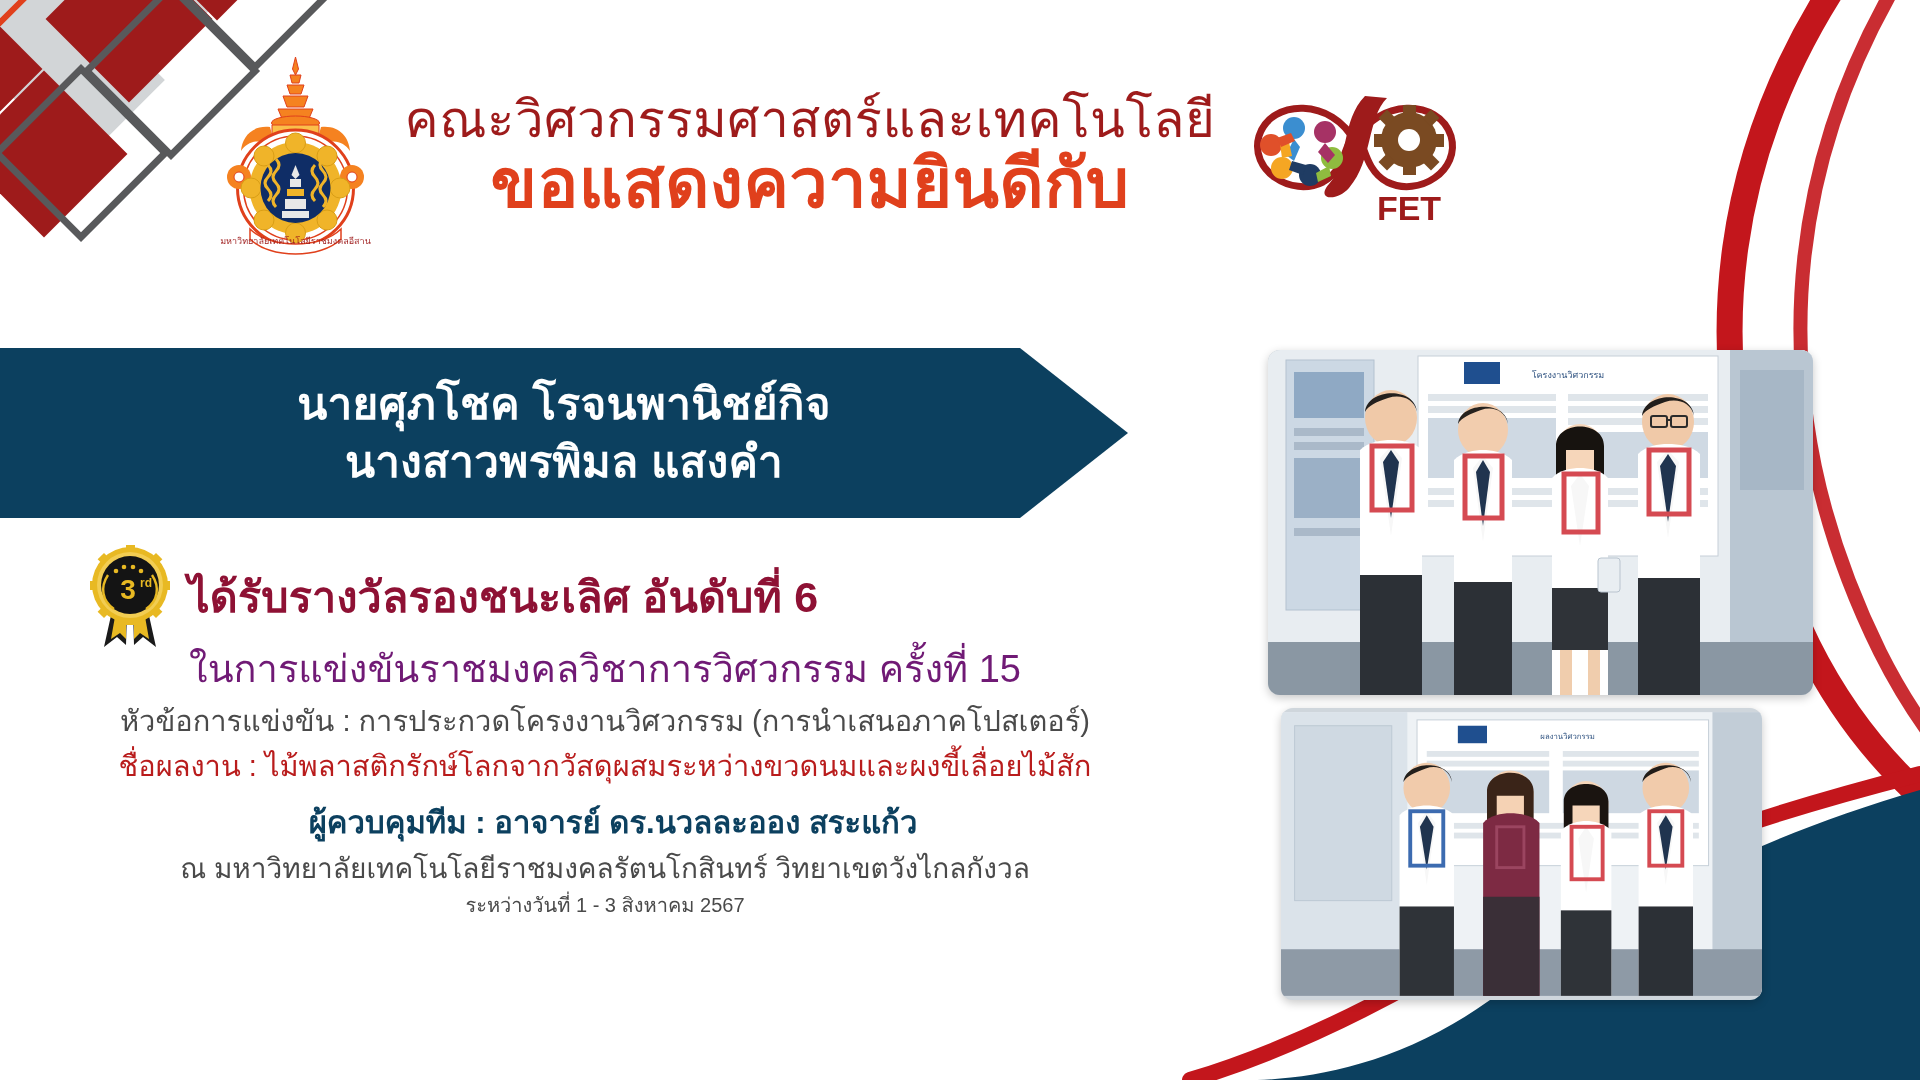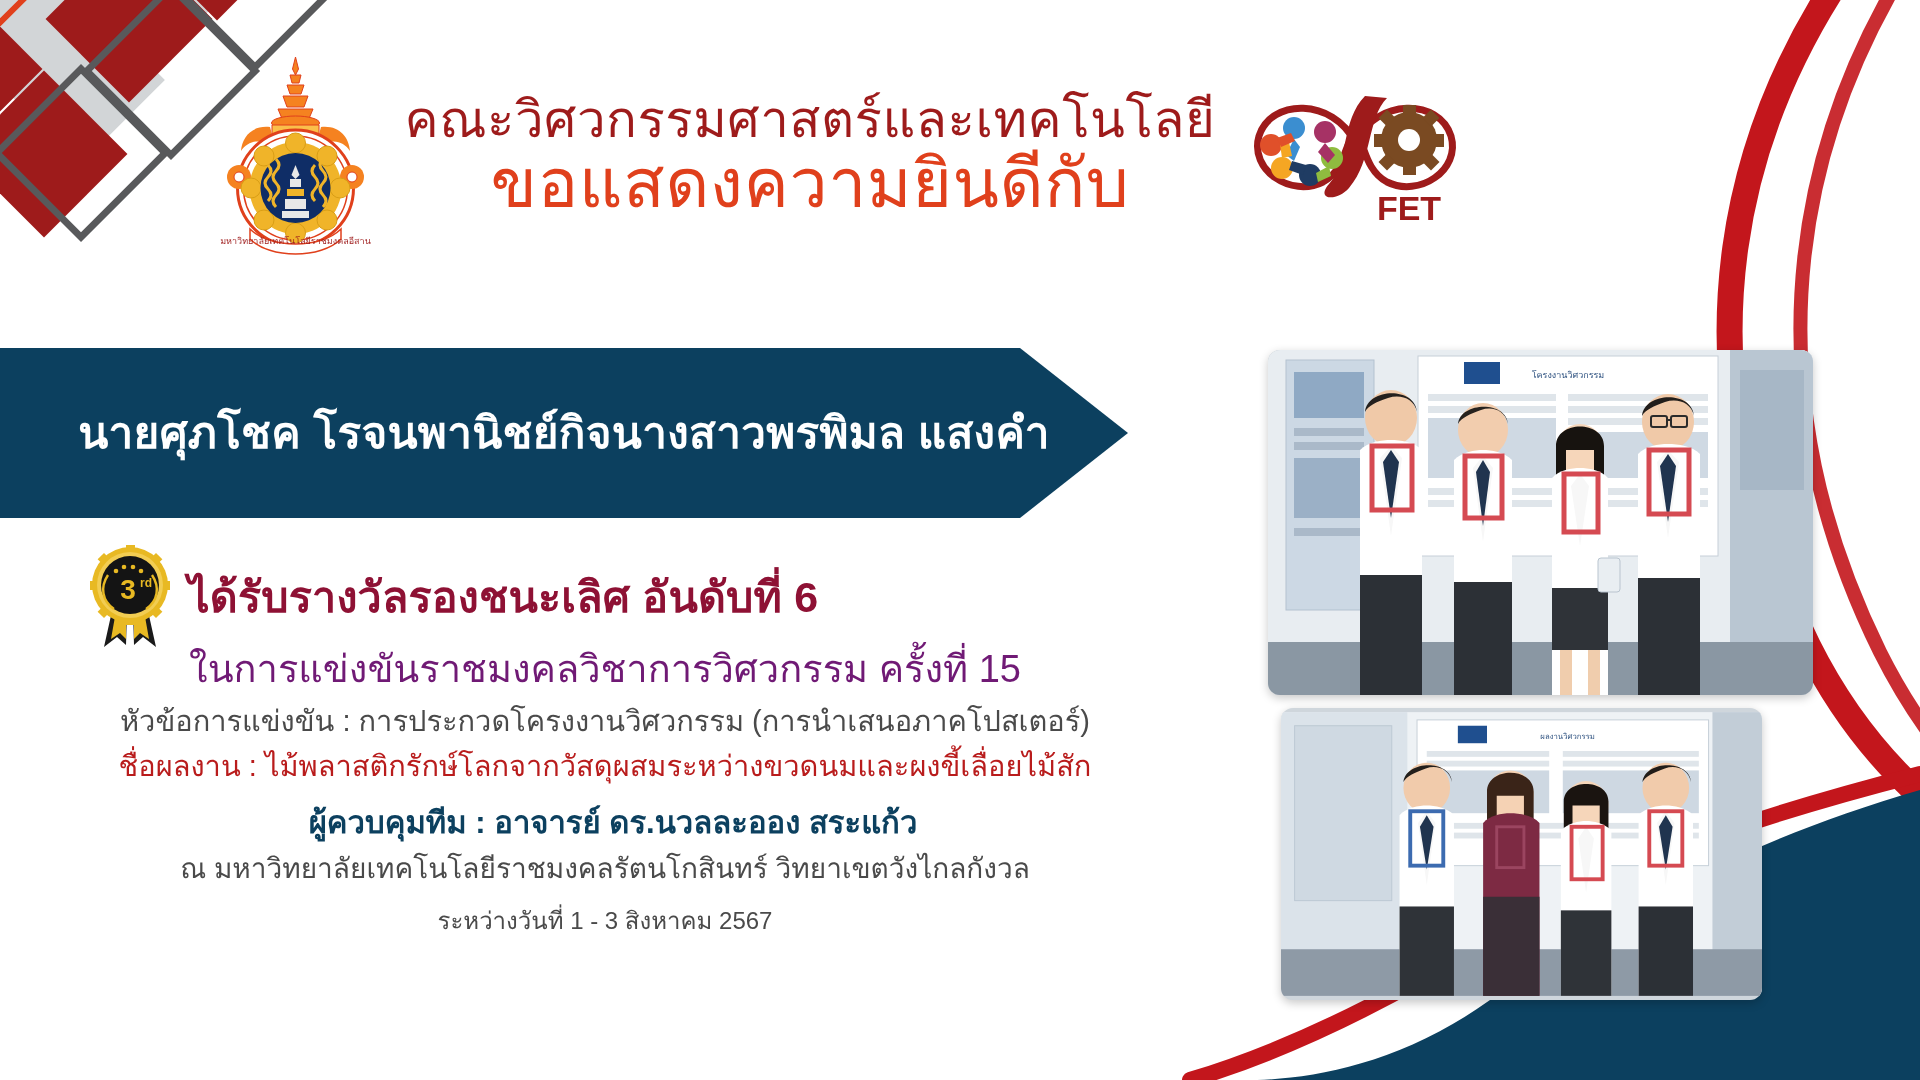--- a/index.html
+++ b/index.html
@@ -24,46 +24,46 @@
 
   
   .wave { position:absolute; right:0; bottom:0; width:1330px; height:330px; pointer-events:none; }
 
   
   .header { position:absolute; left:0; top:40px; width:1680px; height:230px;
             display:flex; align-items:center; justify-content:center; gap:22px; }
   .emblem { width:175px; height:205px; flex:0 0 auto; }
   .head-text { text-align:center; line-height:1.0; }
   .head-line1 { font-size:51px; font-weight:normal; color:#9e1b1b; letter-spacing:.5px; white-space:nowrap; }
-  .head-line2 { font-size:68px; font-weight:normal; color:#e0401c; letter-spacing:.5px; white-space:nowrap; margin-top:4px; }
+  .head-line2 { font-size:68px; font-weight:bold; color:#e0401c; letter-spacing:.5px; white-space:nowrap; margin-top:4px; }
   .fet-logo { width:235px; height:150px; flex:0 0 auto; position:relative; }
 
   
   .name-banner {
     position:absolute; left:0; top:348px; width:1128px; height:170px;
     background:#0c405f;
     clip-path:polygon(0 0, 1020px 0, 1128px 85px, 1020px 170px, 0 170px);
-    display:flex; flex-direction:row; align-items:center; justify-content:center;
+    display:flex; flex-direction:column; align-items:center; justify-content:center;
   }
   .name-banner .nm { color:#ffffff; font-size:44px; font-weight:bold; line-height:1.32; letter-spacing:.3px; }
 
   
   .award-row { position:absolute; left:86px; top:545px; width:920px; display:flex; align-items:center; gap:14px; }
   .medal { width:88px; height:104px; flex:0 0 auto; }
   .award-text { font-size:43px; font-weight:bold; color:#8e1134; letter-spacing:.2px; white-space:nowrap; }
 
   
   .details { position:absolute; left:0; top:640px; width:1210px; text-align:center; color:#4a4a4a; }
   .d-line { line-height:1.55; }
   .d-comp   { font-size:38px; color:#701a75; }
   .d-topic  { font-size:29px; color:#4a4a4a; }
   .d-work   { font-size:29px; color:#b91c1c; }
   .d-advisor{ font-size:31px; color:#0c405f; font-weight:bold; margin-top:10px;margin-left:16px; }
   .d-venue  { font-size:28px; color:#4a4a4a; }
-  .d-date   { font-size:24px; color:#4a4a4a;margin-top:12px; }
+  .d-date   { font-size:20px; color:#4a4a4a; }
 
   
   .photo { position:absolute; border-radius:12px; overflow:hidden; background:#cfd6dc;
            box-shadow:0 3px 10px rgba(0,0,0,.22); }
   .photo-1 { left:1268px; top:350px; width:545px; height:345px; }
   .photo-2 { left:1281px; top:708px; width:481px; height:292px; }
   .photo svg { display:block; width:100%; height:100%; }
 </style>
 </head>
 <body>

